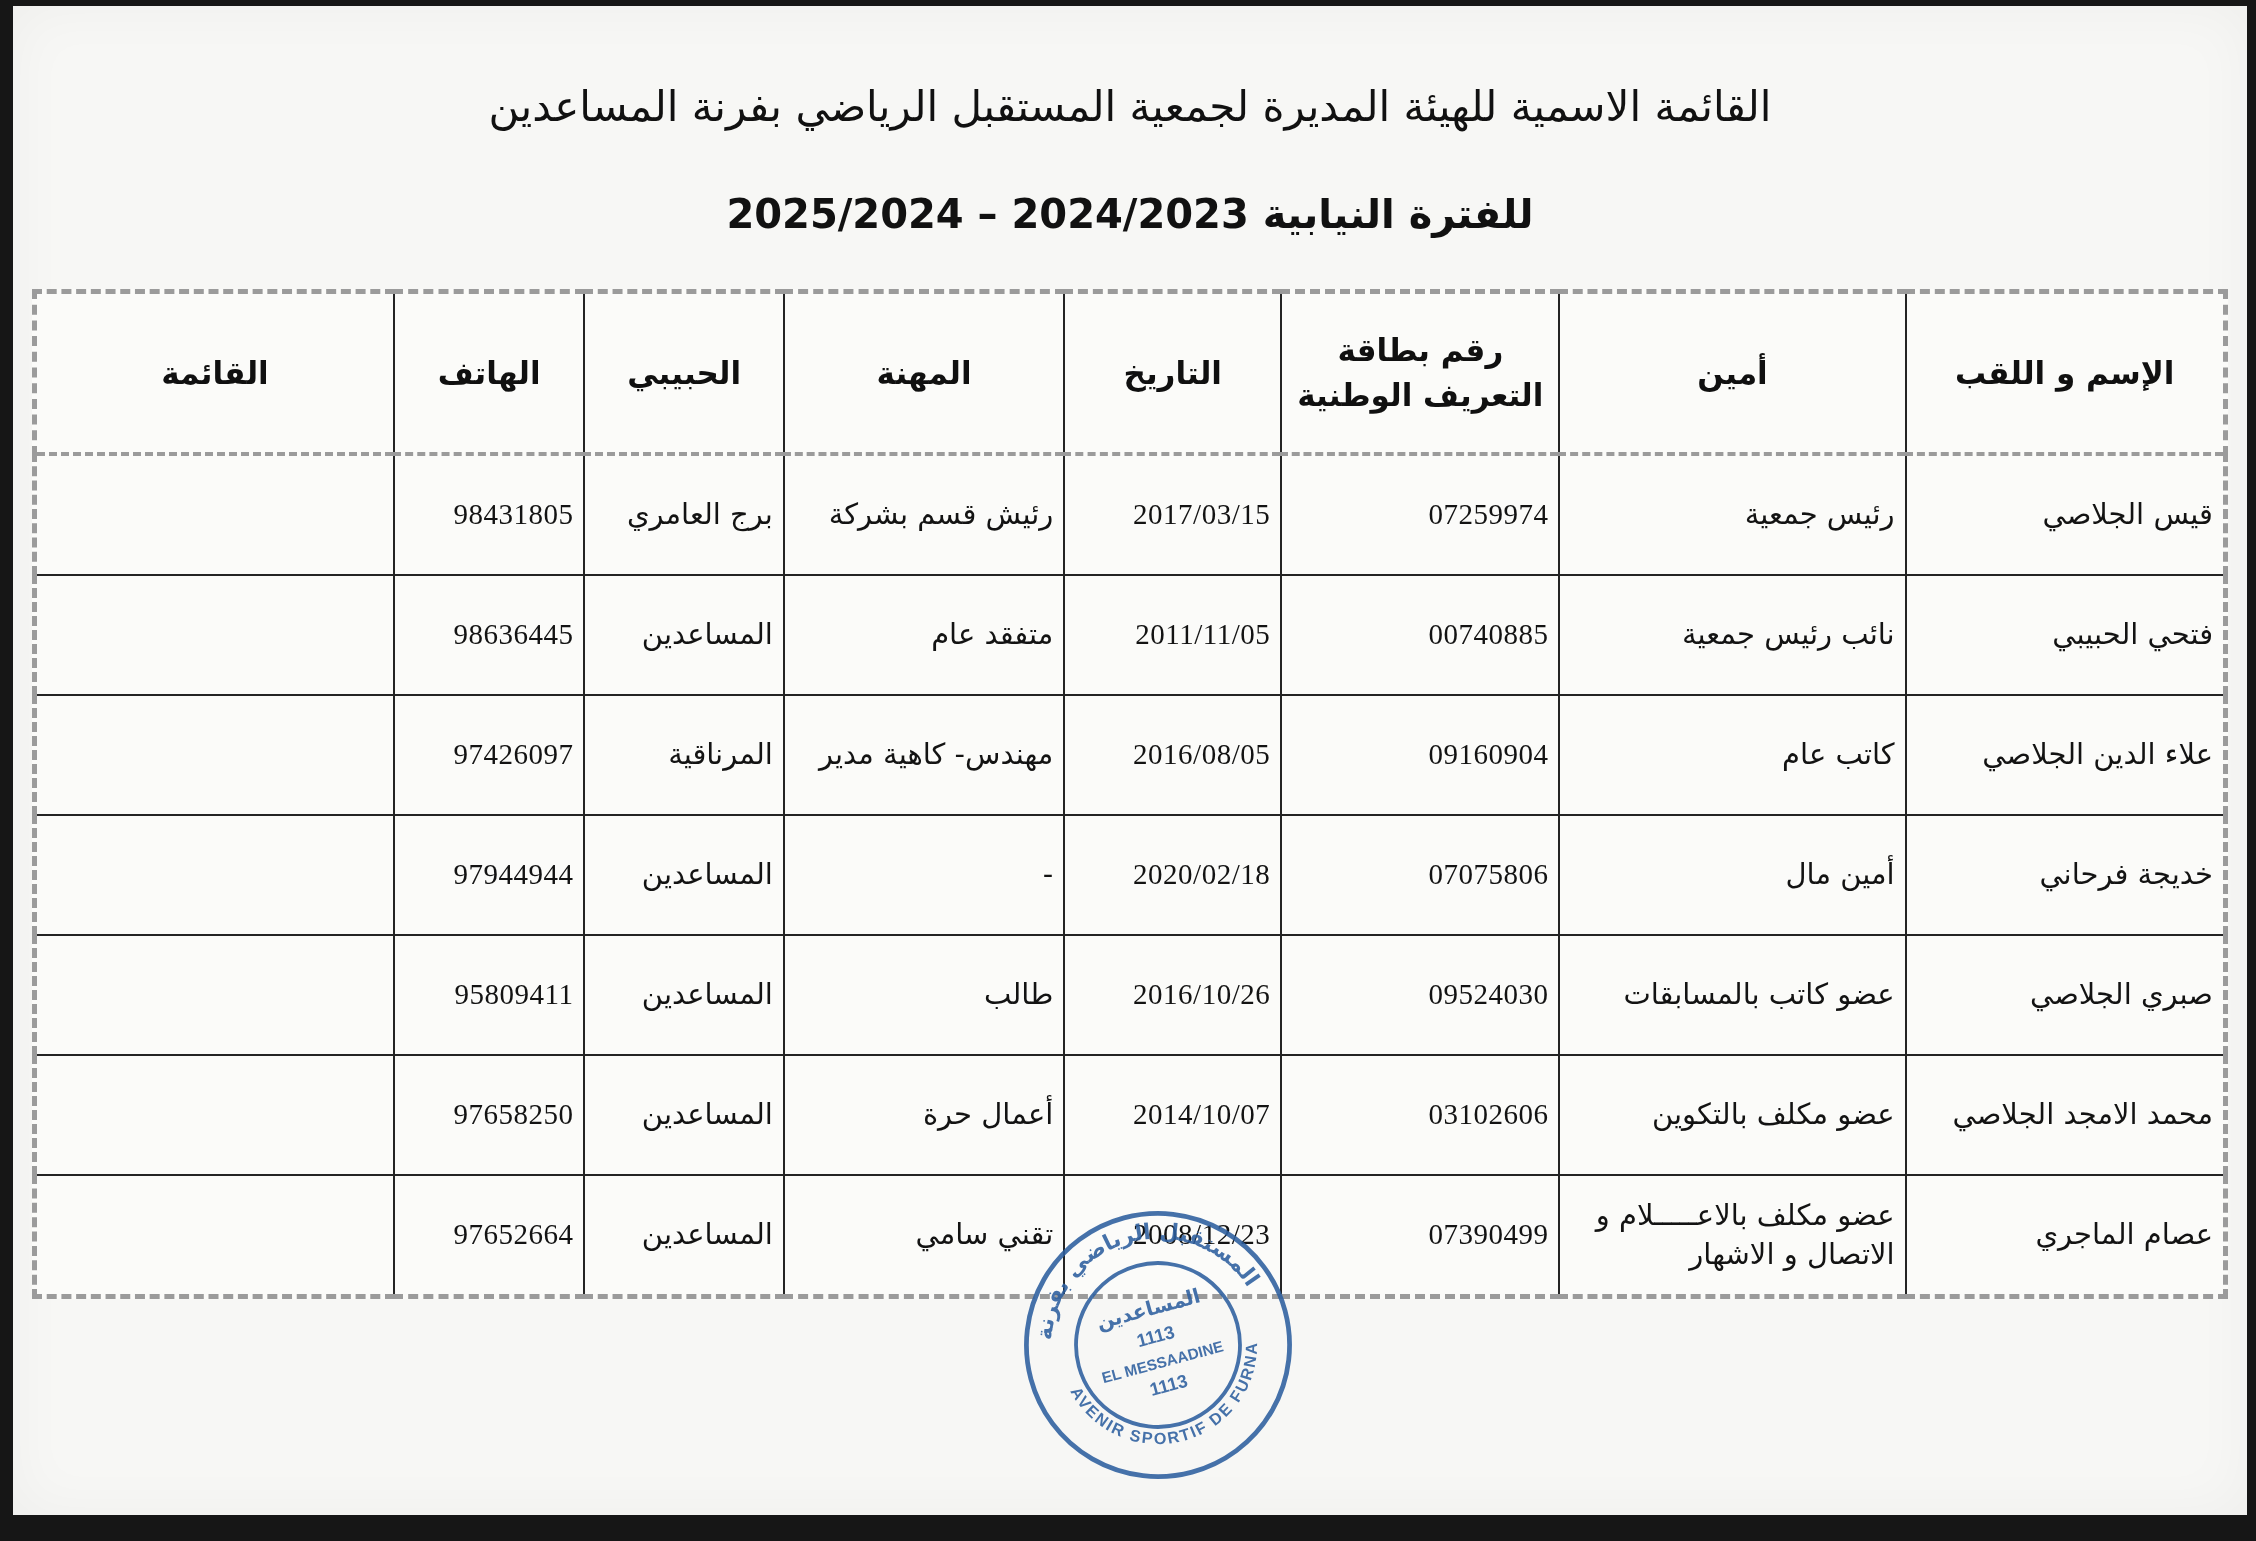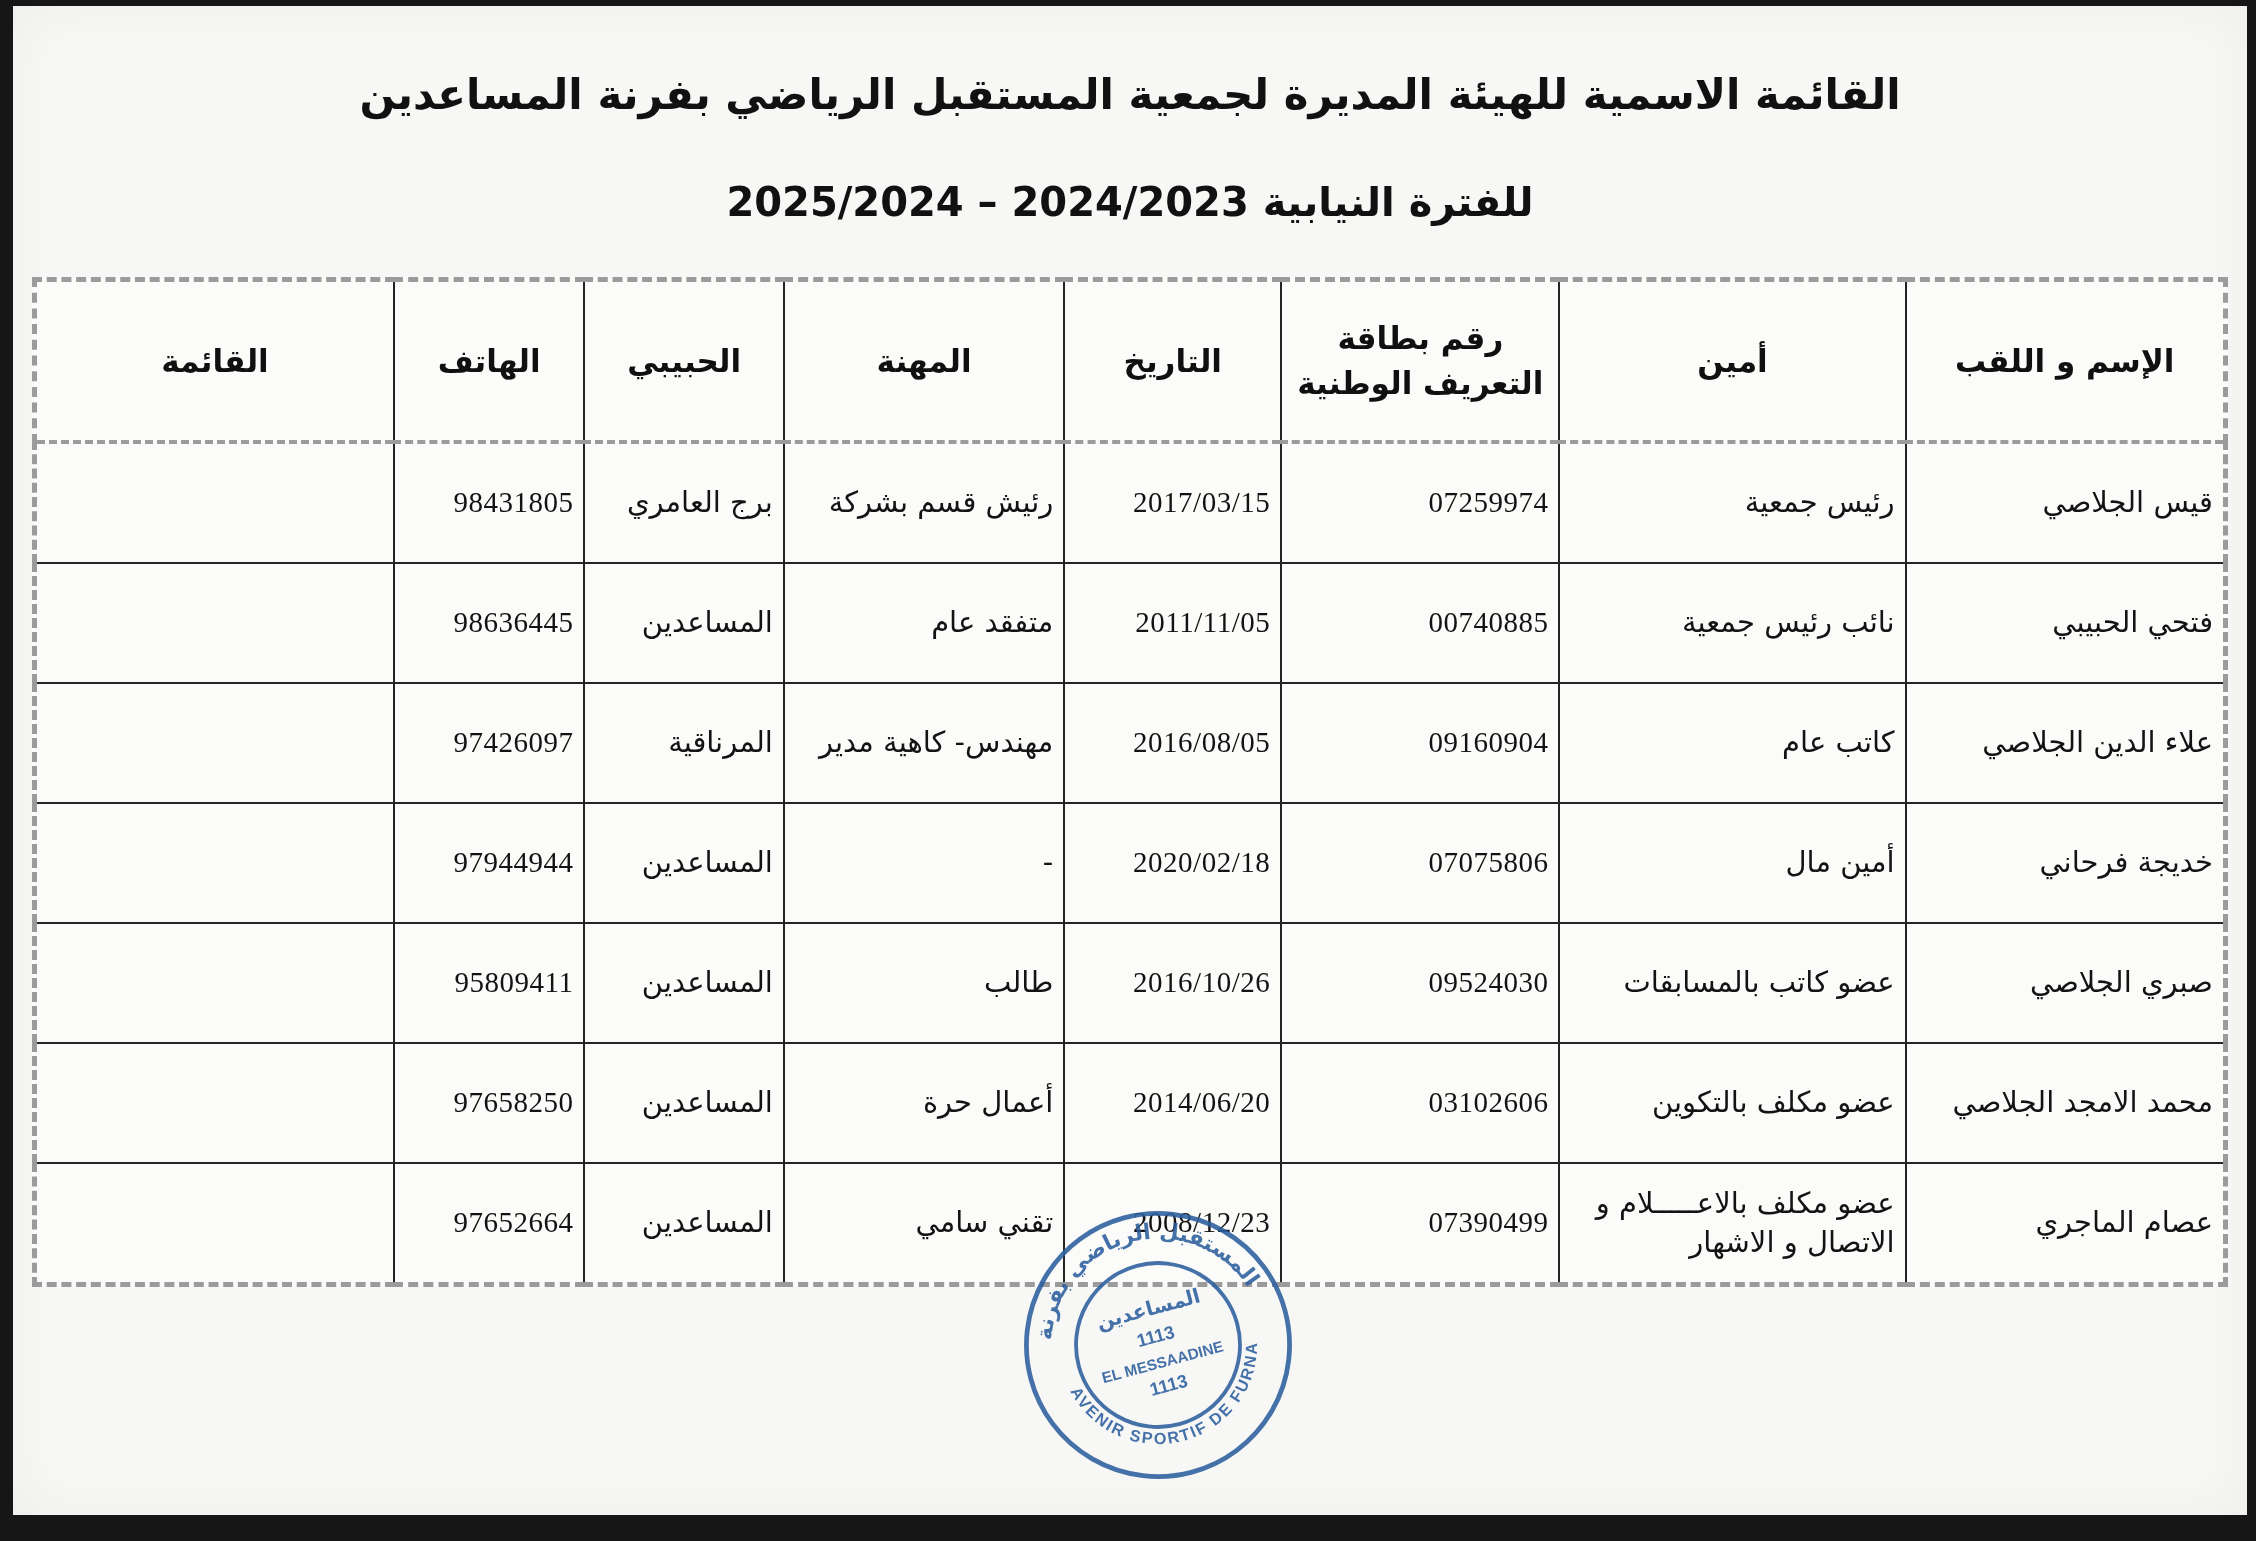--- a/index.html
+++ b/index.html
@@ -10,22 +10,23 @@
     overflow:hidden;
   }
   .page{
     position:absolute;top:6px;left:13px;right:9px;bottom:26px;
     background:#f7f7f5;
     box-shadow:inset 0 0 60px rgba(0,0,0,0.04);
   }
   .titles{direction:rtl;text-align:center;}
   .title-main{
     padding-top:64px;
-    font-size:42px;font-weight:bold;color:#111;
+    font-size:42px;font-weight:normal;color:#111;
     letter-spacing:0.5px;
+    margin-top:12px;
   }
   .title-sub{
     margin-top:60px;
     font-size:40px;font-weight:bold;color:#111;
   }
   table.members{
     direction:rtl;
     width:2196px;
     margin:52px auto 0 auto;
     border-collapse:collapse;
@@ -145,21 +146,21 @@
         <td class="num">2016/10/26</td>
         <td>طالب</td>
         <td>المساعدين</td>
         <td class="num">95809411</td>
         <td class="c-sign"></td>
       </tr>
       <tr>
         <td class="c-name">محمد الامجد الجلاصي</td>
         <td class="c-role">عضو مكلف بالتكوين</td>
         <td class="num">03102606</td>
-        <td class="num">2014/06/20</td>
+        <td class="num">2014/10/07</td>
         <td>أعمال حرة</td>
         <td>المساعدين</td>
         <td class="num">97658250</td>
         <td class="c-sign"></td>
       </tr>
       <tr>
         <td class="c-name">عصام الماجري</td>
         <td class="c-role">عضو مكلف بالاعـــــلام و الاتصال و الاشهار</td>
         <td class="num">07390499</td>
         <td class="num">2008/12/23</td>

